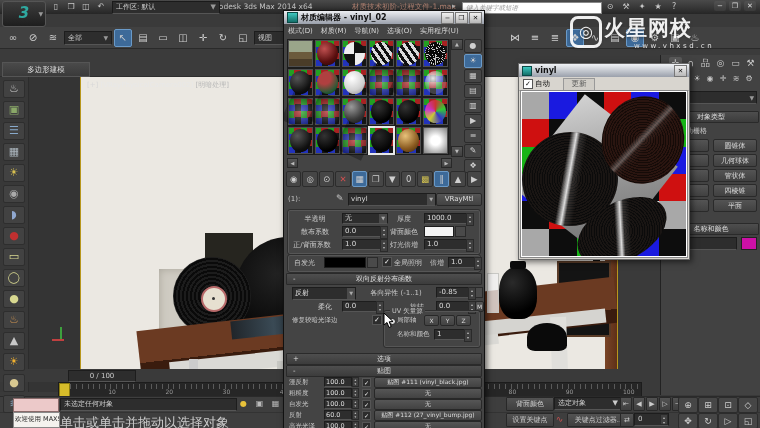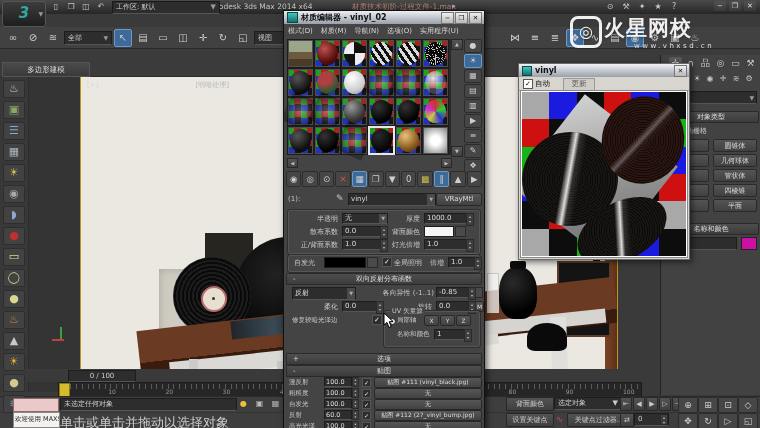--- a/index.html
+++ b/index.html
@@ -135,21 +135,21 @@
   .t-gold .ball{background:radial-gradient(circle at 35% 30%,#e8c27a,#8a5a20 60%,#3a2408)}
   .t-glow{background:radial-gradient(circle,#fff 0 25%,#aaa 70%,#777)}
   .scrbtn{position:absolute;background:linear-gradient(#555,#3f3f3f);border:1px solid #282828;color:#bbb;font-size:5px;text-align:center;line-height:8px}
   #me-side{left:180px;top:28px;width:18px;display:flex;flex-direction:column;gap:1px}
   .sic{width:16px;height:12px;line-height:12px;text-align:center;font-size:8px;color:#cfcfcf;background:#464646;border:1px solid #2c2c2c;border-radius:2px}
   .sic.act{background:#3d6a99;border-color:#6a9ac8}
   #me-tools{left:2px;top:160px;width:196px;height:16px;display:flex;gap:1px;align-items:center}
   .tic{width:14px;height:14px;line-height:14px;text-align:center;font-size:8.5px;color:#cfcfcf;background:#464646;border:1px solid #2c2c2c;border-radius:2px}
   .tic.act{background:#3d6a99;border-color:#6a9ac8}
   .lbl{position:absolute;font-size:7px;color:#c8c8c8;white-space:nowrap}
-  .lblr{text-align:right}
+  .lblr{text-align:center}
   .vbox{position:absolute;background:#2d2d2d;border:1px solid #1d1d1d;border-bottom-color:#555;color:#ddd;font-size:7px;line-height:9px;height:9px;padding:0 2px}
   .spin{position:absolute;width:6px;height:11px;font-size:4px;line-height:5px;color:#bbb;background:#3f3f3f;border:1px solid #2a2a2a;text-align:center}
   .ddbox{position:absolute;background:#2d2d2d;border:1px solid #1d1d1d;border-bottom-color:#555;color:#ddd;font-size:7px;line-height:9px;height:9px;padding:0 2px;display:flex;justify-content:space-between}
   .ddbox .dda{font-size:5px;color:#aaa;background:#4a4a4a;margin:-0px -2px 0 2px;padding:0 2px;line-height:9px}
   .cbx{position:absolute;width:8px;height:8px;background:#2d2d2d;border:1px solid #555;color:#eee;font-size:7px;line-height:8px;text-align:center}
   .groupbox{position:absolute;border:1px solid #565656;outline:1px solid #2e2e2e;border-radius:2px}
   .btn3d{position:absolute;background:linear-gradient(#565656,#424242);border:1px solid #282828;border-radius:2px;color:#ddd;font-size:7px;text-align:center;overflow:hidden}
   #me-maps{left:2px;top:366px;width:196px}
   .maprow{position:relative;height:10px;margin-bottom:1px}
   .mlb{position:absolute;left:3px;top:1px;font-size:6.5px;color:#c8c8c8;white-space:nowrap}
@@ -203,20 +203,23 @@
       <span class="qic">↷</span>
       <span class="qic">❐</span>
     </div>
   <div id="workspace-dd" class="abs">
     <span>工作区: 默认</span>
       <span class="dda">▼</span>
   </div>
   <div class="abs ttext" style="left:206px">Autodesk 3ds Max 2014 x64</div>
   <div class="abs ttext" id="doc-title" style="left:352px">材质技术初阶-过程文件-1.max</div>
   <div id="search-collapse" class="abs">▸</div>
+  <div id="search-box" class="abs">
+      <span>键入关键字或短语</span>
+    </div>
   <div id="search-icons" class="abs">
       <span class="qic">⊙</span>
       <span class="qic">⚒</span>
       <span class="qic">✦</span>
       <span class="qic">★</span>
       <span class="qic">?</span>
     </div>
   <div id="win-btns" class="abs">
       <span class="wbtn">−</span>
       <span class="wbtn">❐</span>

